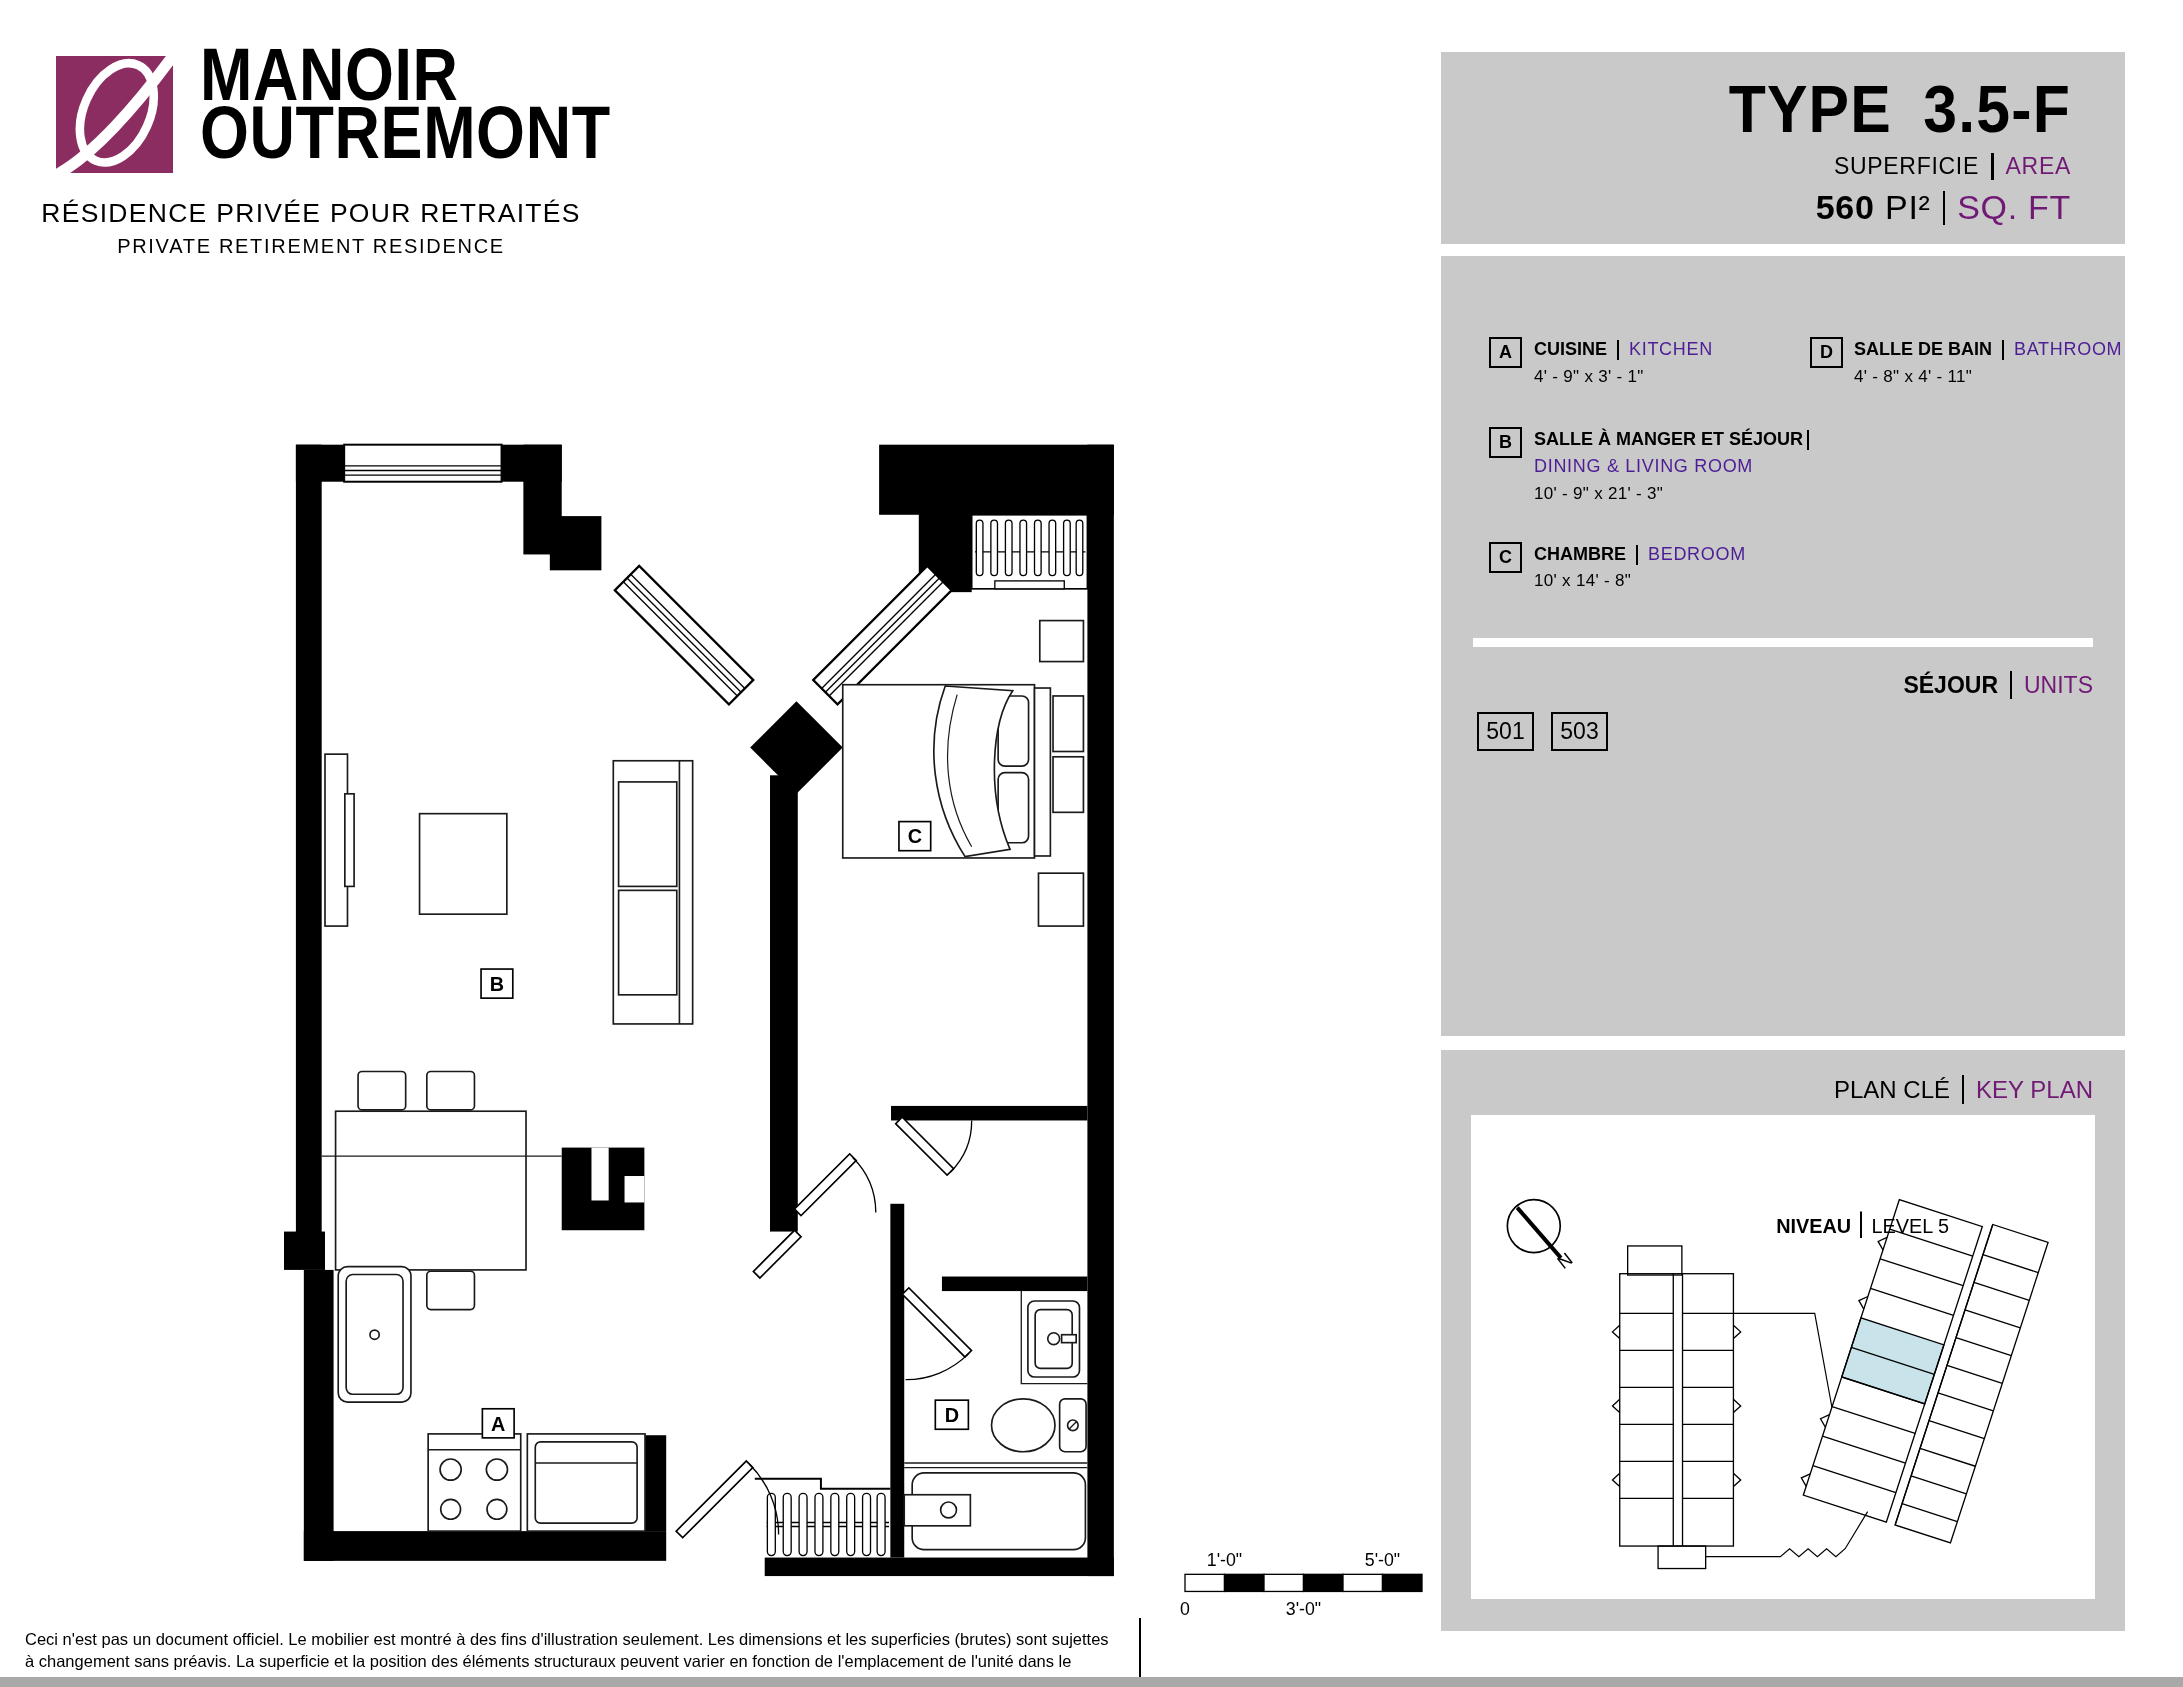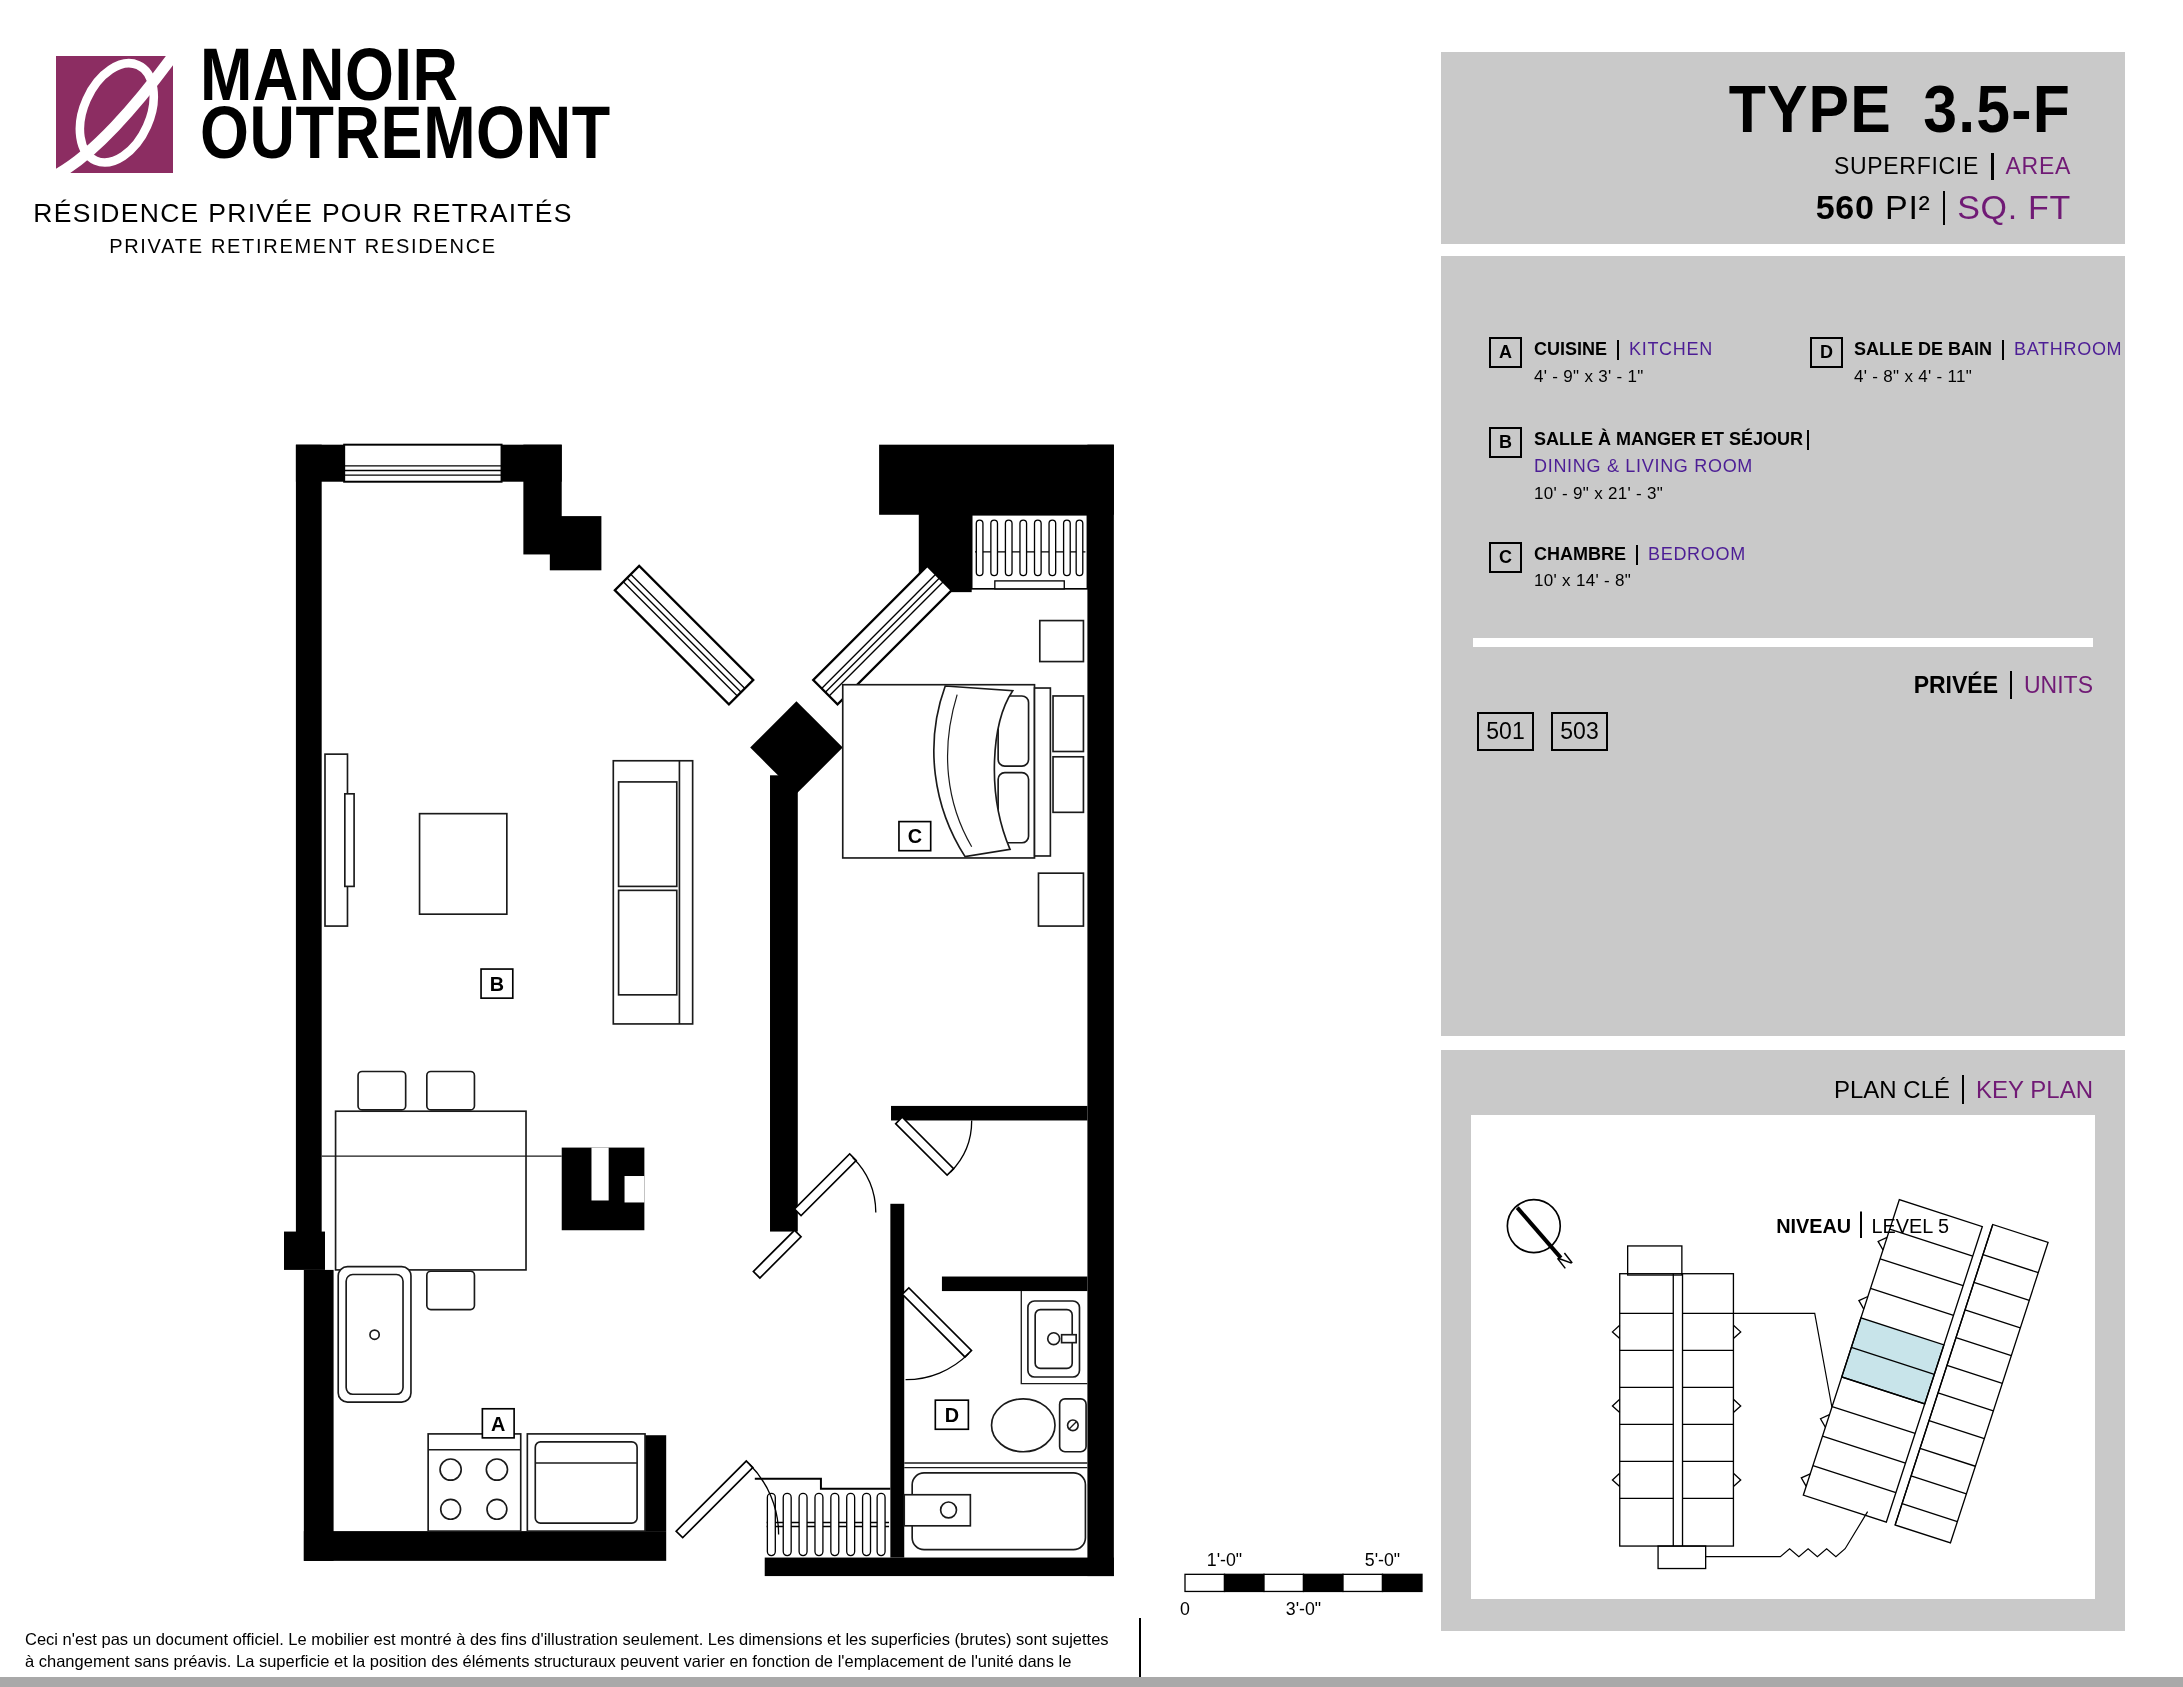--- a/index.html
+++ b/index.html
@@ -2,21 +2,21 @@
 <html style="font-size:10.6px"><head>
 <meta charset="utf-8">
 <style>
   html,body{margin:0;padding:0;background:#fff;}
   #page{position:relative;width:2183px;height:1687px;background:#fff;overflow:hidden;
         font-family:"Liberation Sans", sans-serif;color:#000;}
   .abs{position:absolute;}
   
   .brand-title{font-weight:bold;font-size:74px;line-height:58px;letter-spacing:0.7px;
                transform:scaleX(.85);transform-origin:left top;white-space:nowrap;}
-  .brand-sub{width:606px;text-align:center;}
+  .brand-sub{width:606px;text-align:center;padding-left:8px;}
   .brand-sub-fr{font-size:26.5px;letter-spacing:1.3px;}
   .brand-sub-en{font-size:20px;letter-spacing:1.7px;}
   
   .panel{background:#C9C9C9;}
   .rowflex{display:flex;align-items:center;justify-content:flex-end;padding-left:48px;}
   .wdiv{display:inline-block;width:2.6px;background:#000;margin:0 12px;}
   .white{color:#701a75;}
   .type-title{font-weight:bold;font-size:66px;letter-spacing:1.3px;transform:scaleX(.92);
               transform-origin:right top;white-space:nowrap;display:flex;gap:34px;justify-content:flex-end;}
   .sup-row{font-size:23px;letter-spacing:0.7px;}
@@ -310,21 +310,21 @@
     <div class="lg-key" style="left:48px;top:286px">C</div>
     <div class="lg-row" style="left:93px;top:288px">
       <span class="lg-fr">CHAMBRE</span>
       <span class="lg-div"></span>
       <span class="lg-en">BEDROOM</span>
     </div>
     <div class="lg-dims" style="left:93px;top:315px">10' x 14' - 8"</div>
 
     <div class="abs" style="left:32px;top:382px;width:620px;height:8.6px;background:#fff"></div>
     <div class="abs rowflex units-row" style="right:32px;top:415px">
-      <span style="font-weight:bold">PRIVÉE</span>
+      <span style="font-weight:bold">SÉJOUR</span>
       <span class="wdiv" style="height:28px;width:2px"></span>
       <span class="white">UNITS</span>
     </div>
     <div class="unit-box" style="left:36px;top:456px">501</div>
     <div class="unit-box" style="left:110px;top:456px">503</div>
   </section>
 
   <section class="abs panel" style="left:1441px;top:1050px;width:684px;height:581px">
     <div class="abs rowflex kp-row" style="right:32px;top:25px">
       <span style="font-weight:normal">PLAN CLÉ</span>

